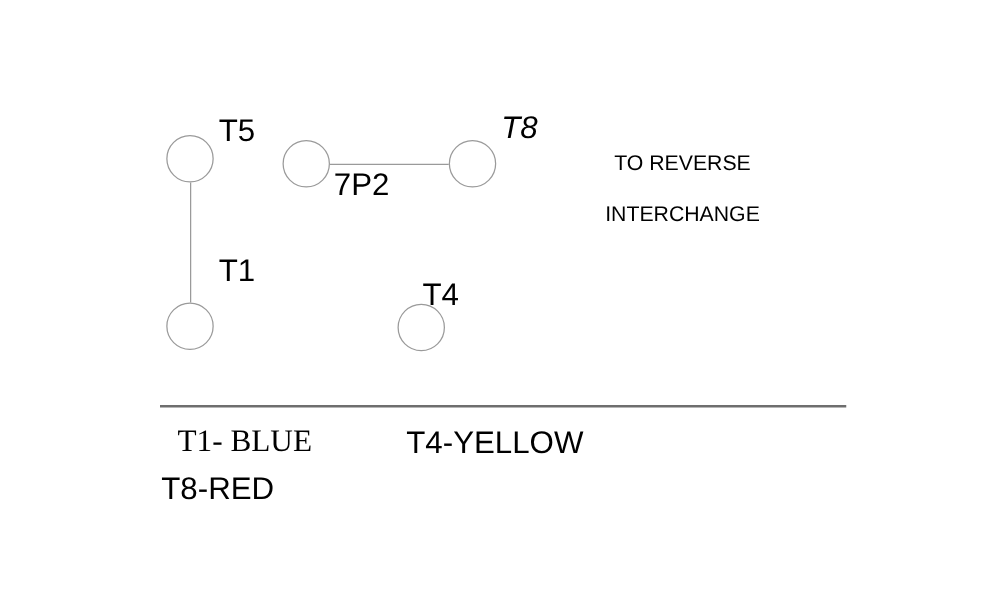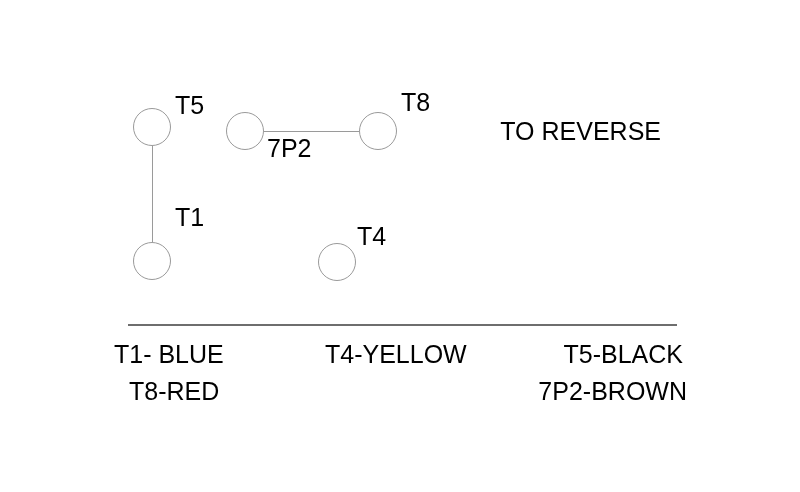--- a/index.html
+++ b/index.html
@@ -34,43 +34,43 @@
     font-size: 25px;
     line-height: 1.15;
     white-space: nowrap;
     color: var(--text, #000000);
   }
   .note-block {
     position: absolute;
     left: 431px;
     top: 111px;
     width: 230px;
-    text-align: right;
-    font-size: 25px;
+    text-align: center;
+    font-size: 17px;
     line-height: 40.6px;
     white-space: nowrap;
     color: var(--text, #000000);
   }
   .note-line { display: block; }
   .legend-divider {
     position: absolute;
     left: 128px;
     top: 324px;
     width: 549px;
     height: 2px;
     background: var(--divider, #6e6e6e);
   }
   .legend-item {
     position: absolute;
     font-size: 25px;
     line-height: 1.15;
     white-space: nowrap;
     color: var(--text, #000000);
   }
-  .legend-t1   { left: 114px; top: 340px; }
+  .legend-t1   { left: 142px; top: 340px; font-family: Liberation Serif, serif; }
   .legend-t4   { left: 325px; top: 340px; }
   .legend-t5   { right: 117px; top: 340px; }
   .legend-t8   { left: 129px; top: 377px; }
   .legend-7p2  { right: 113px; top: 377px; }
 </style>
 </head>
 <body>
 
 <div class="canvas" style="--bg: #ffffff; --text: #000000; --wire: #9a9a9a; --divider: #6e6e6e;">
 
@@ -79,28 +79,27 @@
   <div class="terminal-circle" style="left:226px; top:112px;"></div>
   <div class="terminal-circle" style="left:359px; top:112px;"></div>
   <div class="terminal-circle" style="left:318px; top:243px;"></div>
 
   <div class="wire" style="left:152px; top:146px; width:1px; height:96px;"></div>
   <div class="wire" style="left:264px; top:131px; width:95px; height:1px;"></div>
 
   <span class="terminal-label" style="left:175px; top:91px;">T5</span>
   <span class="terminal-label" style="left:175px; top:203px;">T1</span>
   <span class="terminal-label" style="left:267px; top:90px;margin-top:44px;">7P2</span>
-  <span class="terminal-label" style="left:401px; top:88px;">T8</span>
-  <span class="terminal-label" style="left:357px; top:222px;">T4</span>
+  <span class="terminal-label" style="left:401px; top:88px;font-style:italic;">T8</span>
+  <span class="terminal-label" style="left:338px; top:222px;">T4</span>
 
   <div class="note-block">
     <span class="note-line">TO REVERSE</span>
+    <span class="note-line">INTERCHANGE</span>
   </div>
 
   <div class="legend-divider"></div>
 
   <span class="legend-item legend-t1">T1- BLUE</span>
   <span class="legend-item legend-t4">T4-YELLOW</span>
-  <span class="legend-item legend-t5">T5-BLACK</span>
   <span class="legend-item legend-t8">T8-RED</span>
-  <span class="legend-item legend-7p2">7P2-BROWN</span>
 
 </div>
 
 </body></html>

